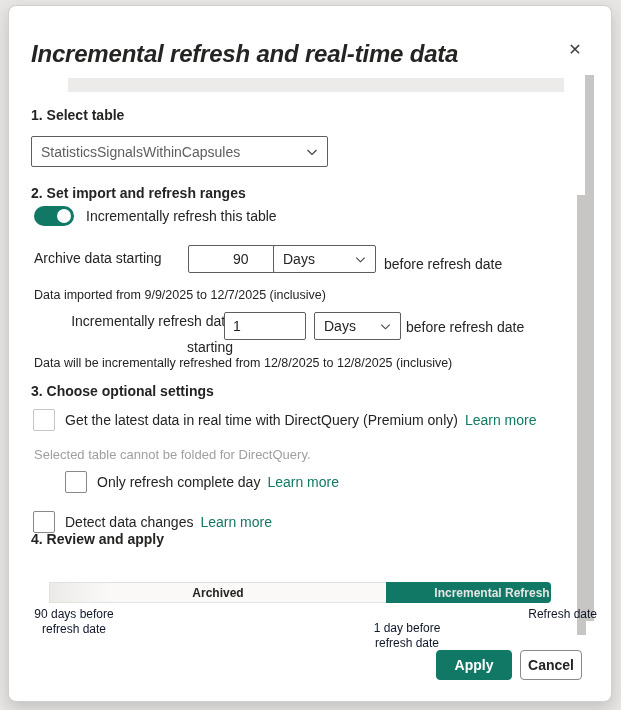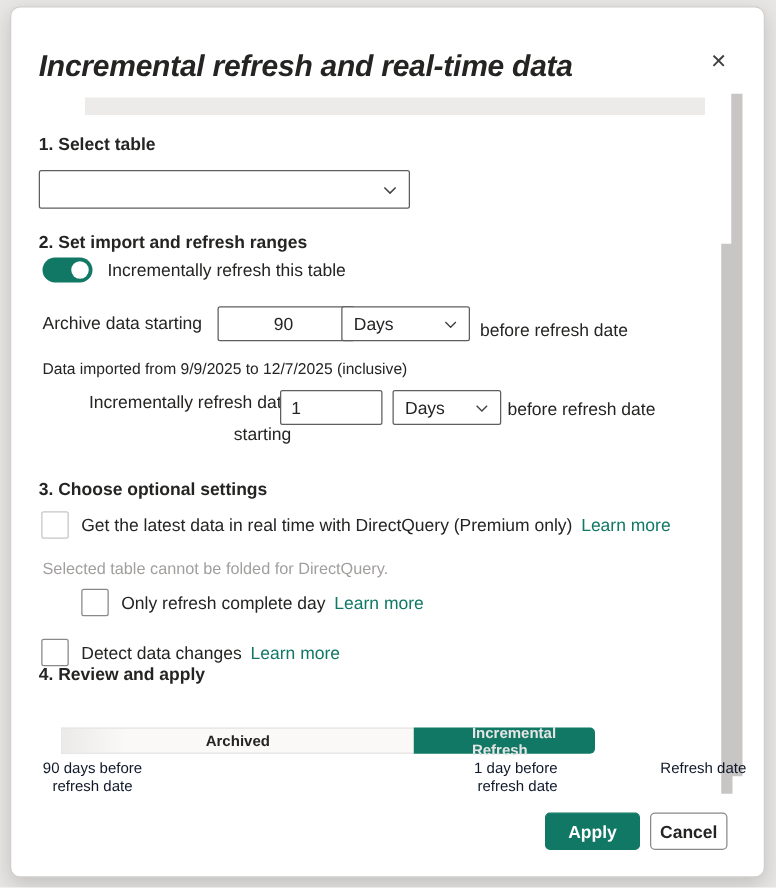--- a/index.html
+++ b/index.html
@@ -50,58 +50,58 @@
   .toggle .knob {
     position: absolute; right: 3px; top: 3px; width: 14px; height: 14px;
     border-radius: 50%; background: #fff;
   }
   .label-14 { font-size: 14px; color: #252423; }
 
   .num-input {
     border: 1px solid #605e5c; border-radius: 2px; font-size: 14px; color: #252423;
     padding: 0 8px; font-family: "Liberation Sans", sans-serif; background: #fff;
   }
-  #archive-value { left: 165px; top: 239px; width: 110px; height: 28px; padding-left: 44px; }
+  #archive-value { left: 179px; top: 239px; width: 110px; height: 28px; padding-left: 44px; }
   #archive-unit  { left: 264px; top: 239px; width: 103px; height: 28px; color: #252423; }
   #incr-value    { left: 215px; top: 306px; width: 82px; height: 28px; }
   #incr-unit     { left: 305px; top: 306px; width: 87px; height: 28px; color: #252423; }
 
   .note { font-size: 12.5px; color: #252423; }
   .note-muted { font-size: 13px; color: #a19f9d; }
 
   .wrap-label { line-height: 26px; }
   .wrap-suffix { line-height: 23px; }
 
   .opt-row { display: flex; align-items: center; }
   .checkbox {
     width: 22px; height: 22px; border: 1px solid #8a8886; border-radius: 2px;
     background: #fff; cursor: pointer; flex: 0 0 auto;
   }
   .checkbox.disabled { border-color: #c8c6c4; cursor: default; }
   .opt-row .label-14 { margin-left: 10px; }
   .learn-link { font-size: 14px; color: #117865; margin-left: 7px; text-decoration: none; cursor: pointer; }
 
-  .review-bar { left: 40px; top: 576px; width: 427px; height: 21px; display: flex; }
+  .review-bar { left: 40px; top: 576px; width: 502px; height: 21px; display: flex; }
   .seg {
     display: flex; align-items: center; justify-content: center;
     font-size: 12px; height: 100%;
   }
   .seg.archived {
     background: linear-gradient(90deg, #eceae7, #faf9f8 18%);
     border: 1px solid #e3e1df; border-right: none;
     color: #252423; font-weight: 600;
   }
   .seg.incremental {
     background: #117865; color: #e5e5e5; font-weight: 700;
     border-radius: 0 4px 4px 0;
     padding-left: 47px;
   }
   .tick { font-size: 12px; color: #0f172a; line-height: 15px; }
   .tick-left  { left: 22px;  top: 601px; width: 86px; text-align: center; }
-  .tick-mid   { left: 359px; top: 601px; width: 78px; text-align: right; }
+  .tick-mid   { left: 359px; top: 615px; width: 78px; text-align: center; }
   .tick-right { left: 508px; top: 601px; width: 80px; text-align: right; }
 
   .btn {
     font-family: "Liberation Sans", sans-serif; font-size: 14px;
     height: 30px; border-radius: 4px; cursor: pointer;
     display: flex; align-items: center; justify-content: center;
   }
   .btn-apply {
     left: 427px; top: 644px; width: 76px;
     background: #117865; color: #fff; font-weight: 700; border: 1px solid #117865;
@@ -122,20 +122,21 @@
     <span>✕</span>
   </button>
 
   <div class="abs clipped-strip"></div>
   <div class="abs scrollbar-outer"></div>
   <div class="abs scrollbar-inner"></div>
 
   <div class="abs section-heading" style="left:22px; top:101px;">1. Select table</div>
 
   <div class="abs dropdown">
+    <span>StatisticsSignalsWithinCapsules</span>
     <span class="chev">
       <svg width="14" height="14" viewBox="0 0 14 14">
           <path d="M2.5 5 L7 9.5 L11.5 5" fill="none" stroke="#424242" stroke-width="1.2"></path>
         </svg>
     </span>
   </div>
 
   <div class="abs section-heading" style="left:22px; top:179px;">2. Set import and refresh ranges</div>
 
   <div class="abs toggle-row">
@@ -164,20 +165,21 @@
   <div id="incr-unit" class="abs unit-select">
     <span>Days</span>
     <span class="chev">
       <svg width="13" height="13" viewBox="0 0 14 14">
           <path d="M2.5 5 L7 9.5 L11.5 5" fill="none" stroke="#424242" stroke-width="1.2"></path>
         </svg>
     </span>
   </div>
   <div class="abs label-14 wrap-suffix" style="left:397px; top:310px; width:145px;">before refresh date</div>
 
+  <div class="abs note" style="left:25px; top:350px;">Data will be incrementally refreshed from 12/8/2025 to 12/8/2025 (inclusive)</div>
 
   <div class="abs section-heading" style="left:22px; top:377px;">3. Choose optional settings</div>
 
   <div class="abs opt-row" style="left:24px; top:403px;">
     <div class="checkbox disabled"></div>
     <span class="label-14">Get the latest data in real time with DirectQuery (Premium only)</span>
     <a class="learn-link">Learn more</a>
   </div>
 
   <div class="abs note-muted" style="left:25px; top:441px;">Selected table cannot be folded for DirectQuery.</div>

